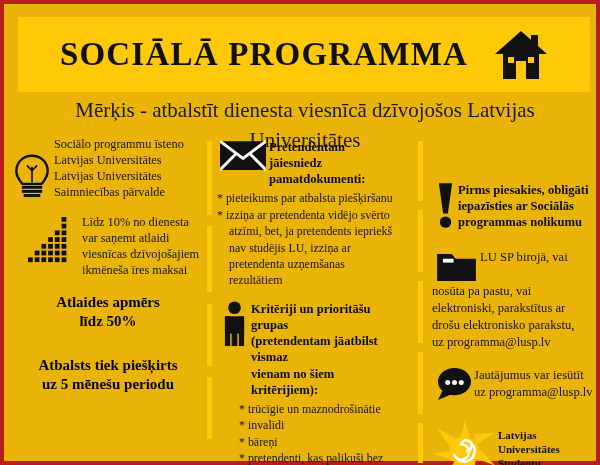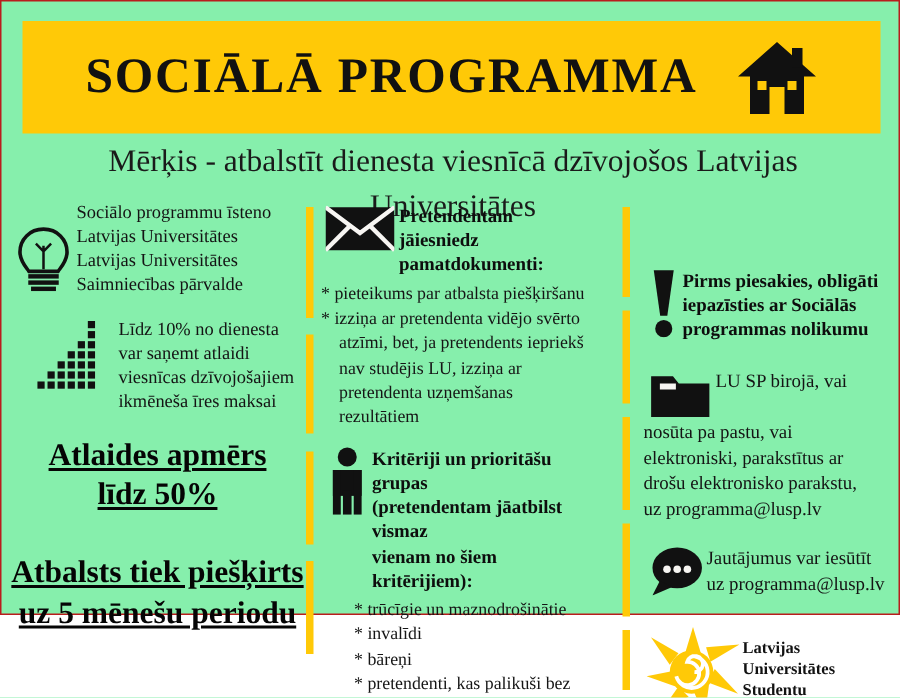--- a/index.html
+++ b/index.html
@@ -4,24 +4,24 @@
 <style>
   html,body{margin:0;padding:0;}
   body{
     width:600px;height:465px;
     background:#ffffff;
     font-family:"Liberation Serif", serif;
     overflow:hidden;
   }
   #poster{
     position:relative;
-    width:600px;height:410px;
-    background:#86efac;
+    width:600px;height:465px;
+    background:#eab308;
     box-sizing:border-box;
-    border:1px solid #b91c1c;
+    border:4px solid #b91c1c;
   }
 
   
   .header-band{
     position:absolute;left:14px;top:13px;width:572px;height:75px;
     background:#ffc907;
     display:flex;align-items:center;justify-content:center;
   }
   .header-title{
     font-family:"Liberation Serif", serif;
@@ -52,21 +52,21 @@
   }
 
   
   .block{position:relative;margin-bottom:9px;}
   .row{display:flex;align-items:flex-start;}
   .ico{flex:0 0 auto;display:flex;align-items:flex-start;justify-content:center;}
   .txt{flex:1 1 auto;}
 
   .t-reg{font-size:12.3px;line-height:1.30;color:#141414;}
   .t-bold{font-size:12.6px;line-height:1.28;color:#0d0d0d;font-weight:bold;}
-  .t-big{font-size:21px;line-height:1.25;color:#050505;font-weight:bold;text-align:center;text-decoration:underline;}
+  .t-big{font-size:15px;line-height:1.25;color:#050505;font-weight:bold;text-align:center;}
   .t-mid{font-size:12.6px;line-height:1.33;color:#141414;}
   .t-right-align{text-align:left;}
 
   .bullets{font-size:11.9px;line-height:1.30;color:#151515;}
   .bullets div{margin-bottom:1px;}
   .indent{padding-left:12px;}
 
   .logo-text{font-size:11px;line-height:1.27;font-weight:bold;color:#121212;}
 
   svg{display:block;}

